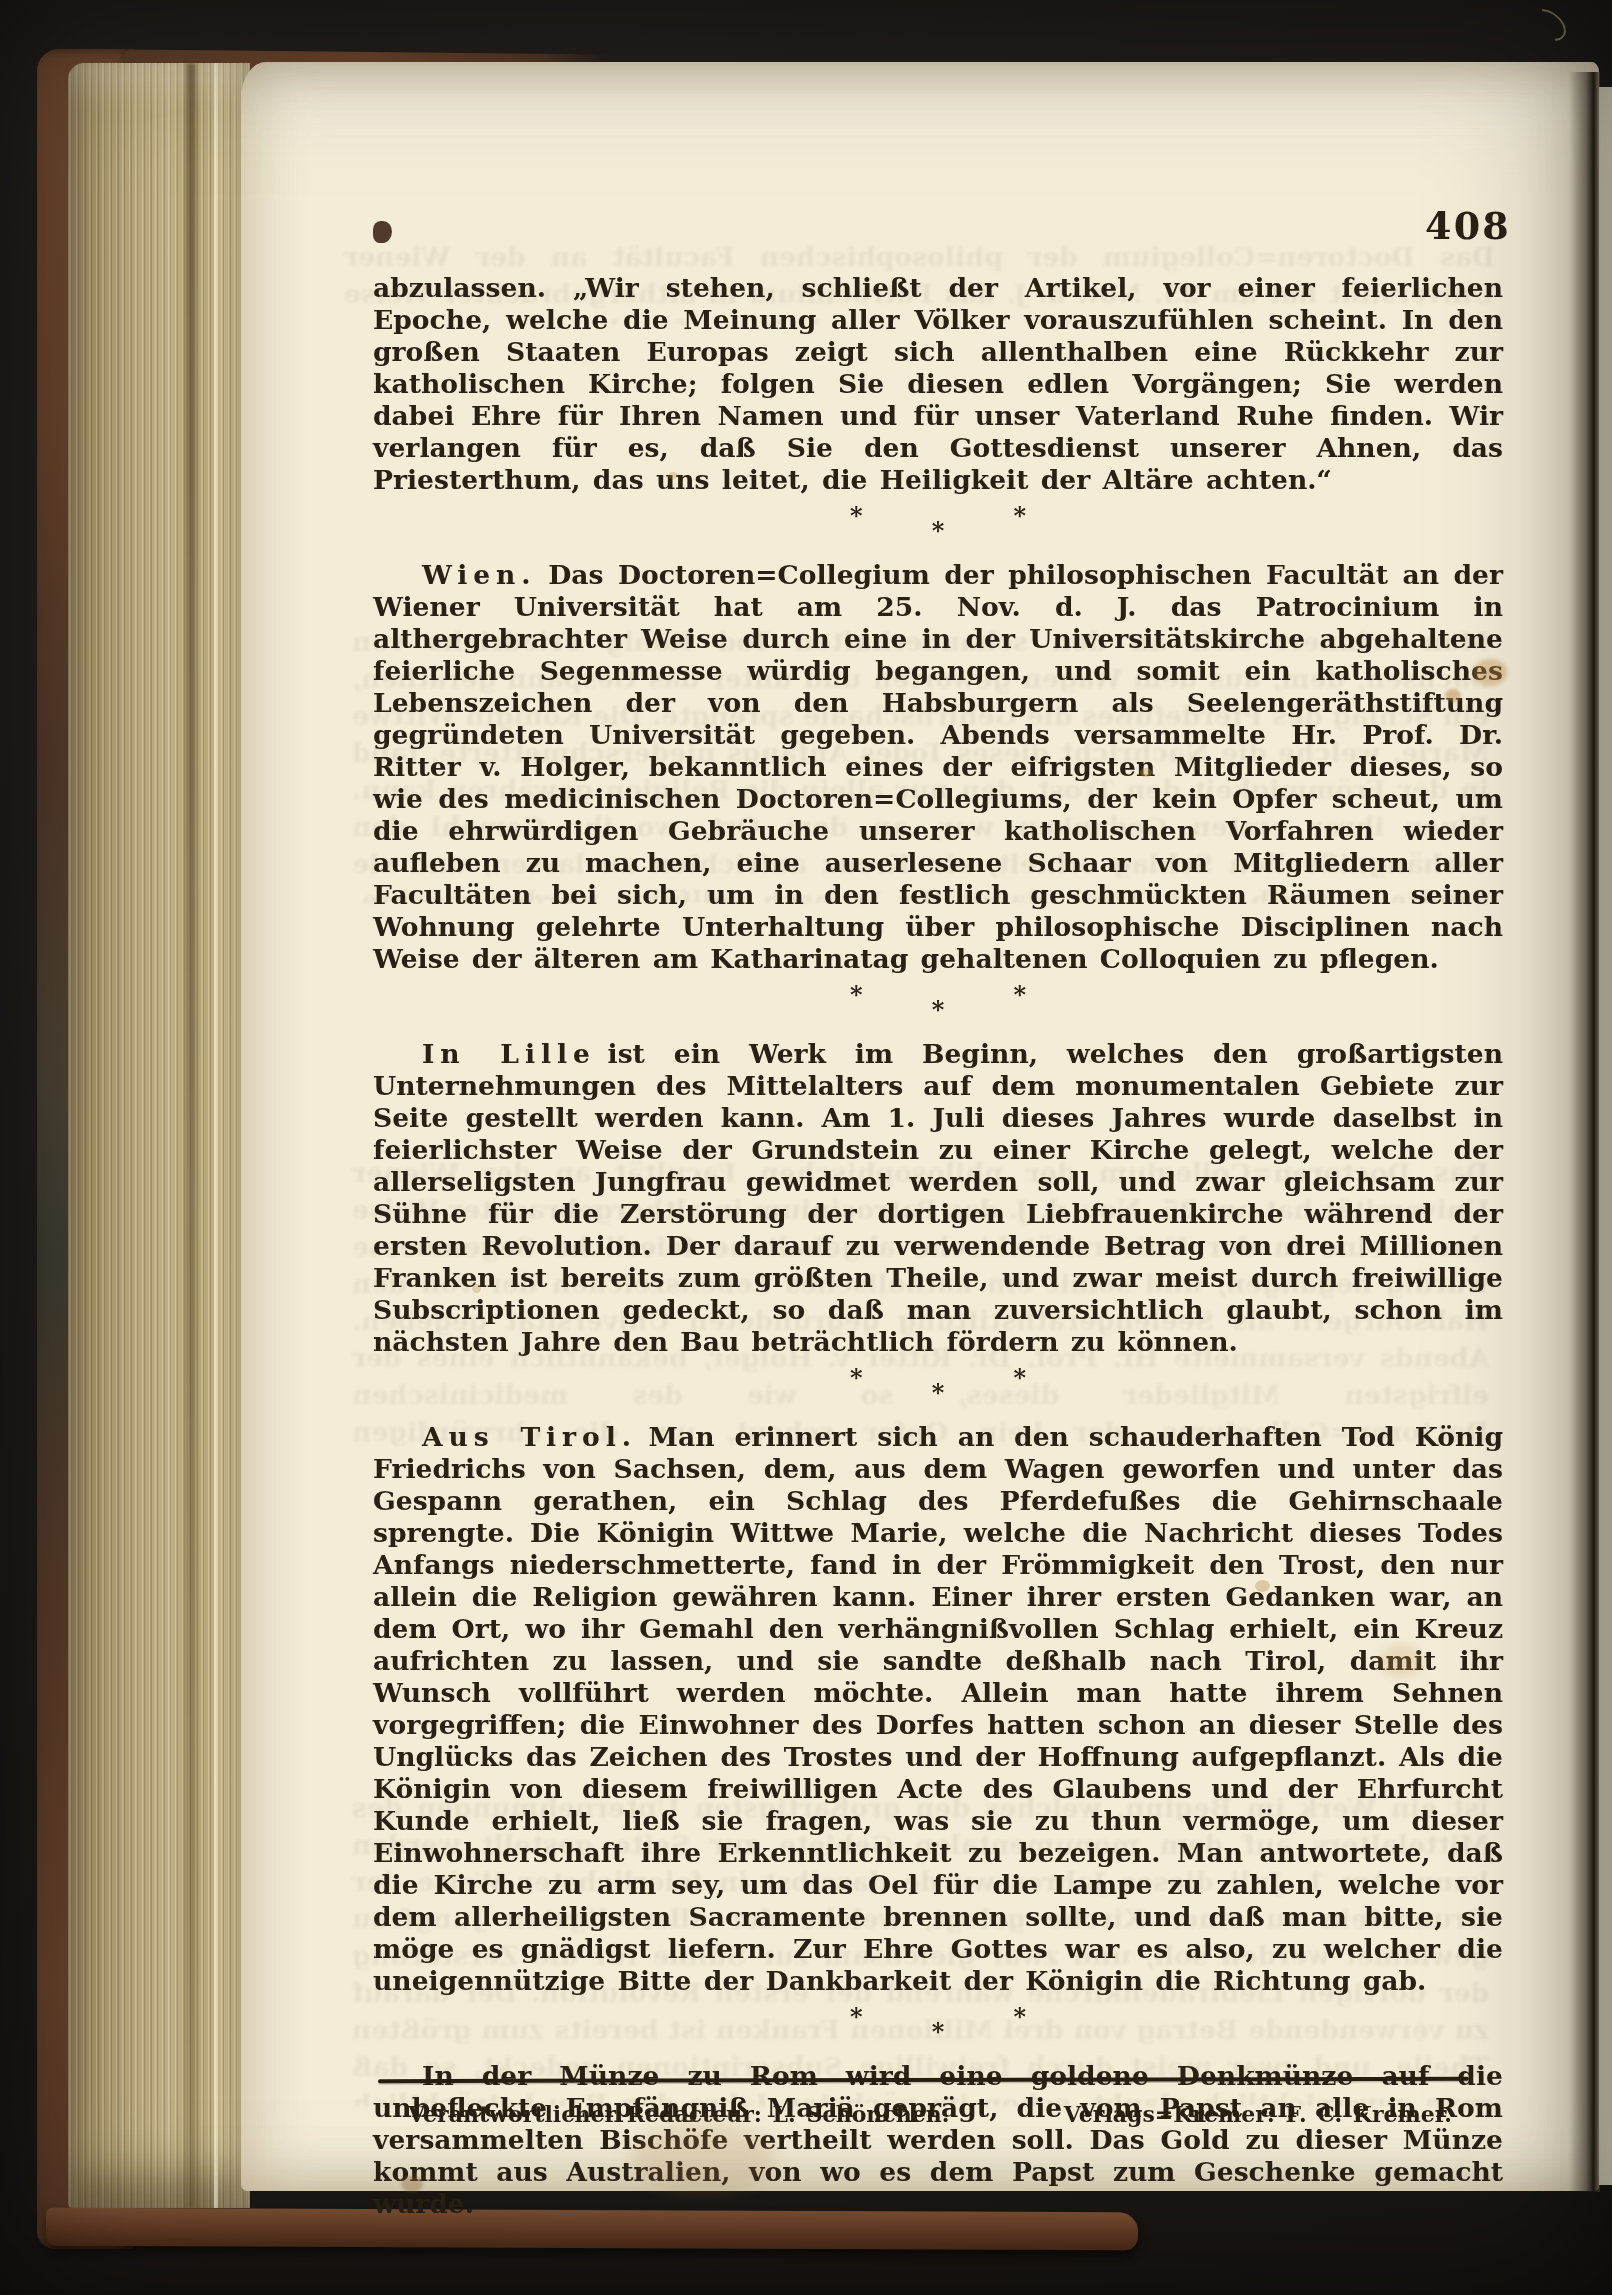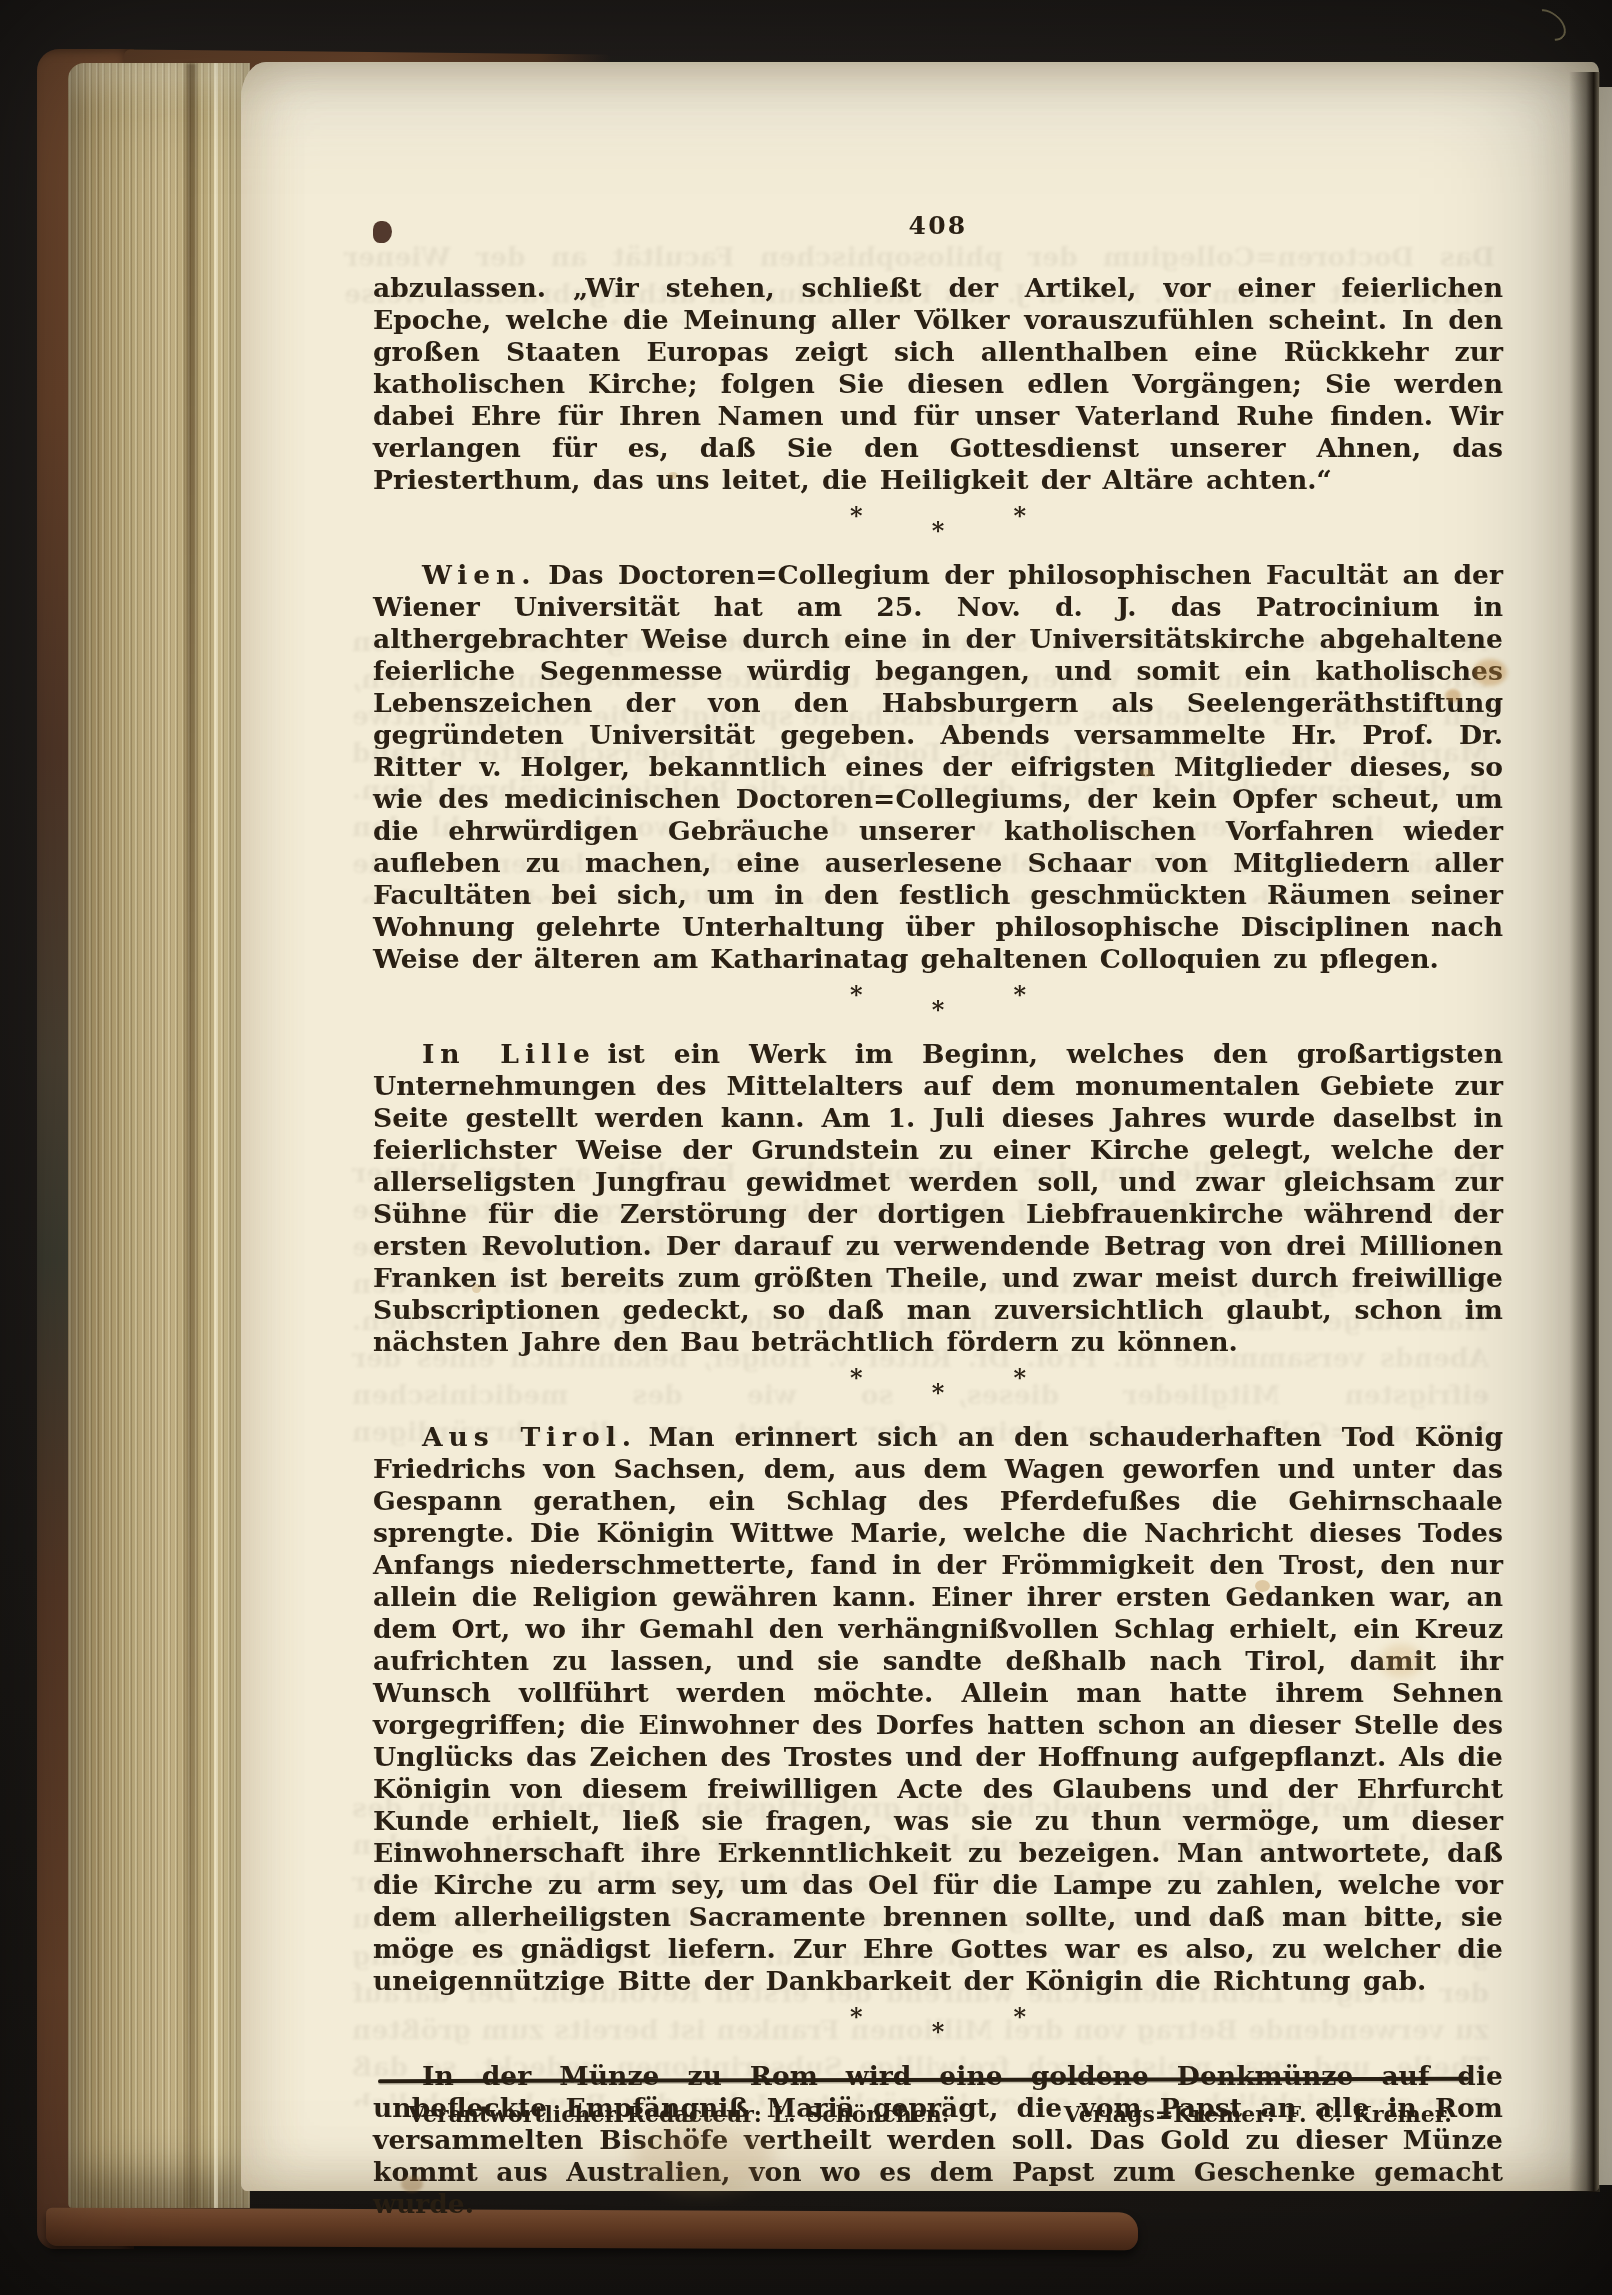--- a/index.html
+++ b/index.html
@@ -41,21 +41,21 @@
   
   .page{position:absolute;left:241px;top:62px;width:1358px;height:2129px;z-index:3;
          background:#f3ecd7;
          border-radius:25px 7.4px 4.4px 5.9px / 37px 10.3px 4.4px 7.4px;
          color:#2a2014;font-family:"DejaVu Serif","Liberation Serif",serif;font-weight:bold;
          box-shadow:inset 0 0 66px rgba(120,95,45,.18), inset -20.7px 0 52px rgba(120,95,45,.14),
                     inset 25px 0 44px rgba(140,110,55,.12), inset 0 52px 66px rgba(255,252,240,.38);}
 
   .content{position:absolute;left:124px;top:148px;width:1146px;
          font-size:26.6px;line-height:32px;text-align:justify;word-spacing:3px;}
-  .page-number{text-align:center;font-size:25px;letter-spacing:2.2px;margin:0 0 29.5px 0;text-indent:0;}
+  .page-number{text-align:right;font-size:38px;letter-spacing:2.2px;margin:0 0 29.5px 0;text-indent:0;}
   .para{margin:8px;text-indent:49px;hyphens:none;}
   .para.continued{text-indent:0;}
   .lead{letter-spacing:5.9px;margin-right:11.8px;}
   .lead:empty{margin-right:0;letter-spacing:0;}
   .sep{height:47px;text-indent:0;margin:4.4px 0;position:relative;}
   .sep-top{display:flex;justify-content:space-between;width:176px;margin:0 auto;
          font-size:24px;line-height:23.6px;}
   .sep-bot{display:block;text-align:center;font-size:24px;line-height:20.7px;margin-top:-5.9px;}
 
   .footer-block{position:absolute;left:124px;top:2016px;width:1146px;}

